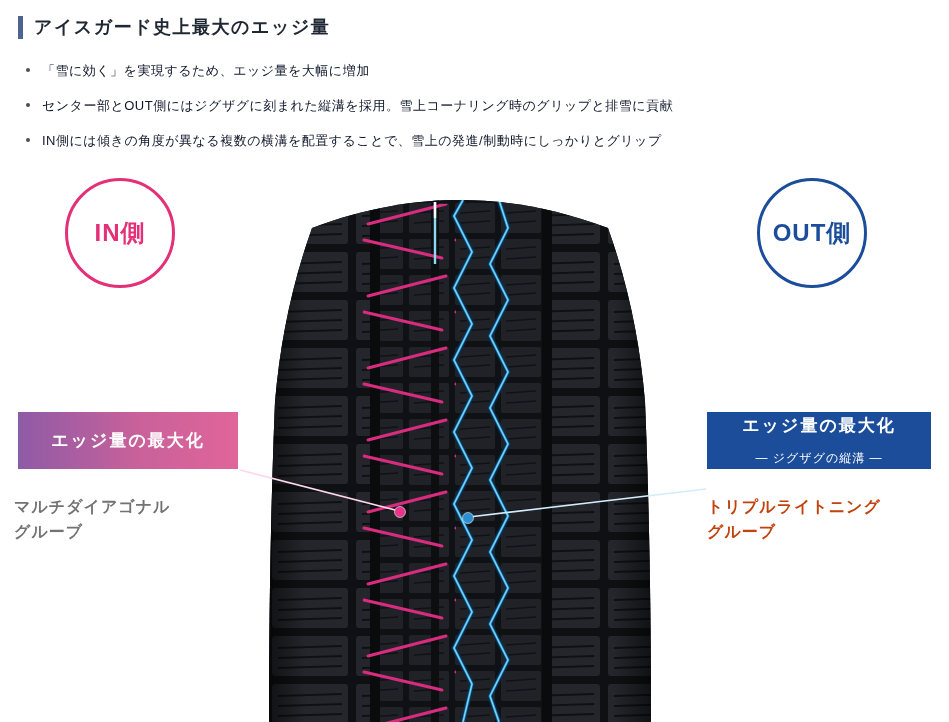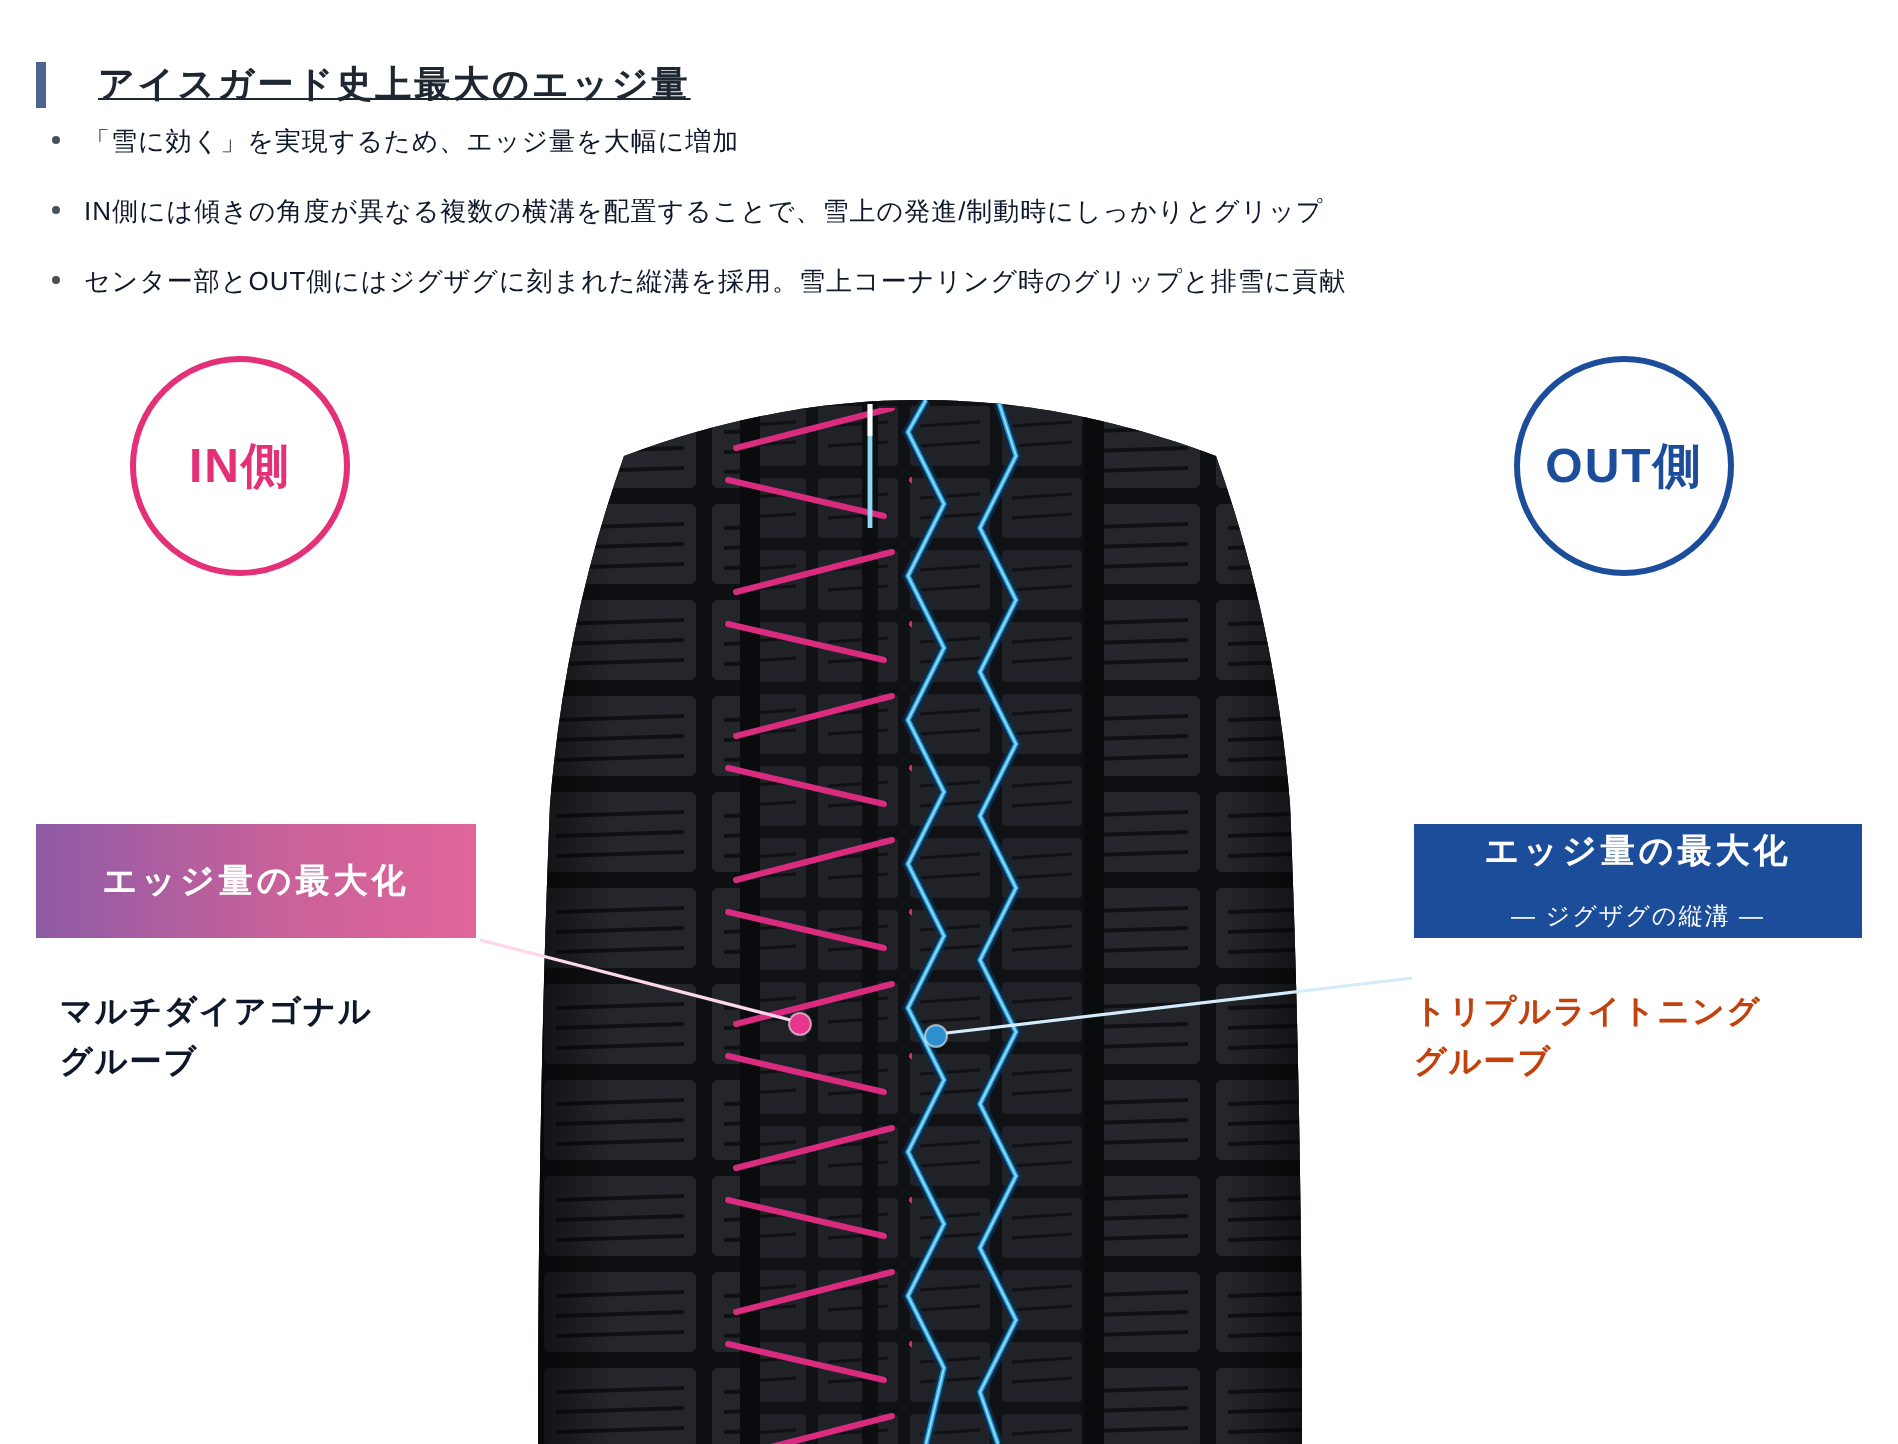--- a/index.html
+++ b/index.html
@@ -6,21 +6,21 @@
   .page{
     position:relative;
     width:949px;height:722px;
     background:#ffffff;
     overflow:hidden;
     font-family:"Liberation Sans","DejaVu Sans",sans-serif;
   }
   
   .header{position:absolute;left:18px;top:14px;display:flex;align-items:center;}
   .header-bar{width:5px;height:23px;background:#4d6390;margin-right:10px;flex:none;}
-  .page-title{margin:16px;font-size:18px;font-weight:bold;color:#1f2733;letter-spacing:1.5px;text-decoration:underline;}
+  .page-title{margin:1px;font-size:18px;font-weight:bold;color:#1f2733;letter-spacing:1.5px;}
   
   .bullets{position:absolute;left:26px;top:62px;margin:0;padding:0;list-style:none;}
   .bullets li{display:flex;align-items:flex-start;margin-bottom:17px;font-size:13px;color:#0f172a;letter-spacing:0.5px;}
   .bullet-dot{width:4px;height:4px;border-radius:50%;background:#4a4f58;margin:6px 12px 0 0;flex:none;}
   
   .side-badge{
     position:absolute;width:104px;height:104px;border-radius:50%;
     display:flex;align-items:center;justify-content:center;
     font-size:24px;font-weight:bold;background:#ffffff;letter-spacing:1px;
   }
@@ -30,21 +30,21 @@
   .callout-box{
     position:absolute;top:412px;height:57px;color:#ffffff;text-align:center;
     display:flex;flex-direction:column;justify-content:center;gap:13px;
   }
   .callout-box-left{left:18px;width:220px;background:linear-gradient(90deg,#8e5ba6 0%,#c9619a 55%,#e0659a 100%);}
   .callout-box-right{left:707px;width:224px;background:#1b4d9b;}
   .box-title{font-size:17px;font-weight:bold;letter-spacing:2px;}
   .box-sub{font-size:12px;letter-spacing:1px;}
   
   .caption{position:absolute;top:494px;font-size:16px;font-weight:bold;line-height:25px;letter-spacing:1px;}
-  .caption-left{left:30px;color:#0f172a;}
+  .caption-left{left:14px;color:#737373;}
   .caption-right{left:707px;color:#c2410c;}
   
   .tire-wrap{position:absolute;left:268px;top:200px;width:384px;height:522px;z-index:1;}
   .overlay-svg{position:absolute;left:0;top:0;z-index:2;pointer-events:none;}
 </style>
 </head>
 <body>
 
 <div class="page">
 
@@ -53,25 +53,25 @@
     <h1 class="page-title">アイスガード史上最大のエッジ量</h1>
   </div>
 
   <ul class="bullets">
     <li>
       <span class="bullet-dot"></span>
       <span>「雪に効く」を実現するため、エッジ量を大幅に増加</span>
     </li>
     <li>
       <span class="bullet-dot"></span>
-      <span>IN側には傾きの角度が異なる複数の横溝を配置することで、雪上の発進/制動時にしっかりとグリップ</span>
+      <span>センター部とOUT側にはジグザグに刻まれた縦溝を採用。雪上コーナリング時のグリップと排雪に貢献</span>
     </li>
     <li>
       <span class="bullet-dot"></span>
-      <span>センター部とOUT側にはジグザグに刻まれた縦溝を採用。雪上コーナリング時のグリップと排雪に貢献</span>
+      <span>IN側には傾きの角度が異なる複数の横溝を配置することで、雪上の発進/制動時にしっかりとグリップ</span>
     </li>
   </ul>
 
   <div class="side-badge badge-out">
     <span>OUT側</span>
   </div>
   <div class="side-badge badge-in">
     <span>IN側</span>
   </div>
 

